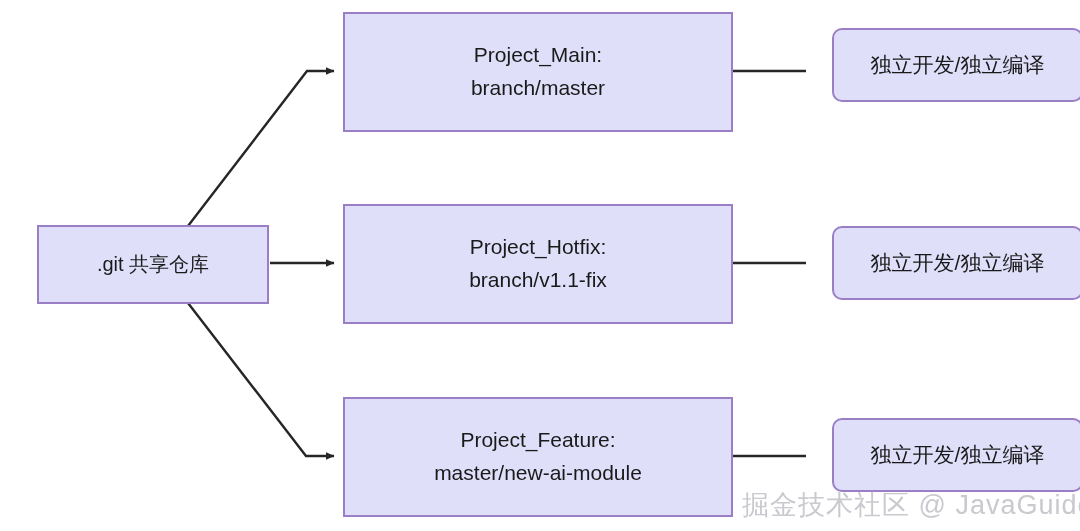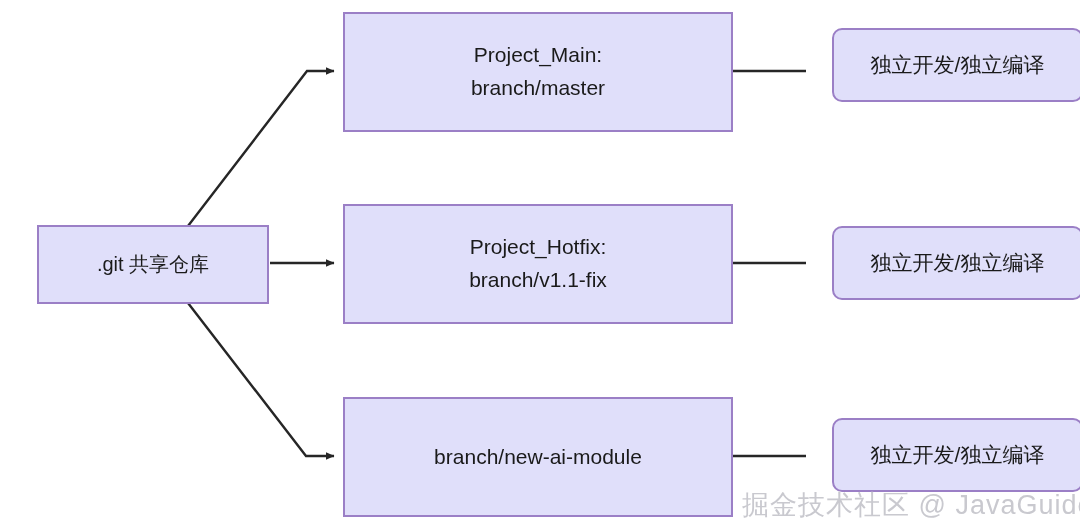--- a/index.html
+++ b/index.html
@@ -109,21 +109,22 @@
   <div class="node repo">
     <span>.git 共享仓库</span>
   </div>
 
   <div class="node project proj-2">
     <span class="line1">Project_Hotfix:</span>
     <span class="line2">branch/v1.1-fix</span>
   </div>
 
   <div class="node project proj-3">
-    <span class="line2">branch/new-ai-module</span>
+    <span class="line1">Project_Feature:</span>
+    <span class="line2">master/new-ai-module</span>
   </div>
 
   <div class="node outcome out-1">
     <span>独立开发/独立编译</span>
   </div>
 
   <div class="node outcome out-2">
     <span>独立开发/独立编译</span>
   </div>
 

